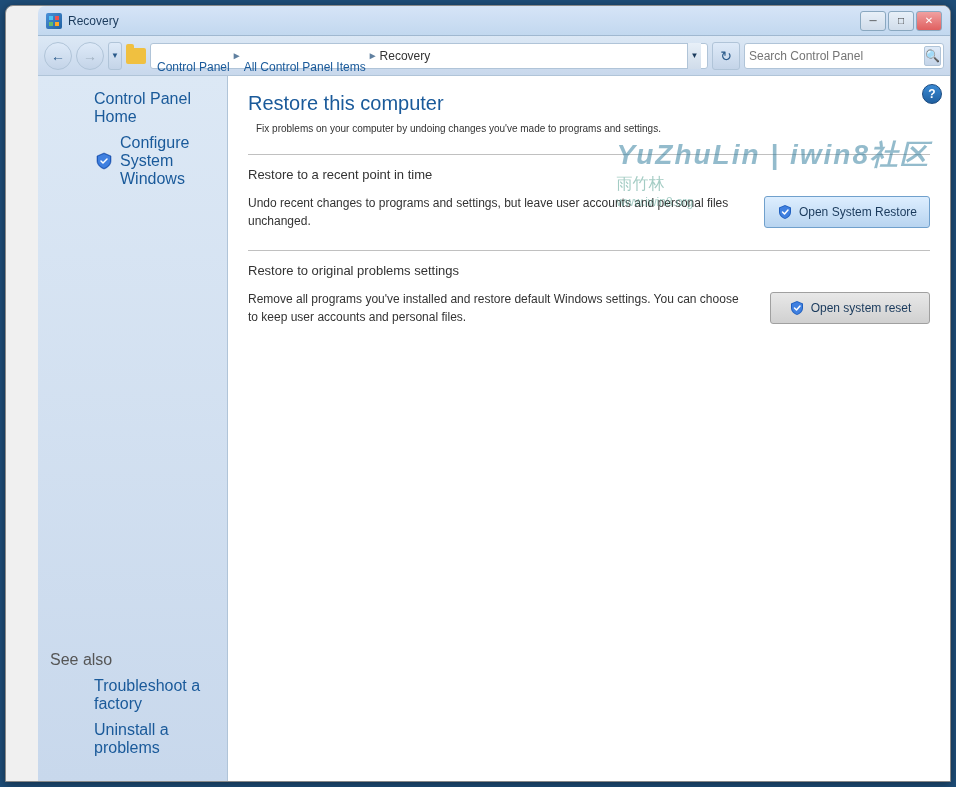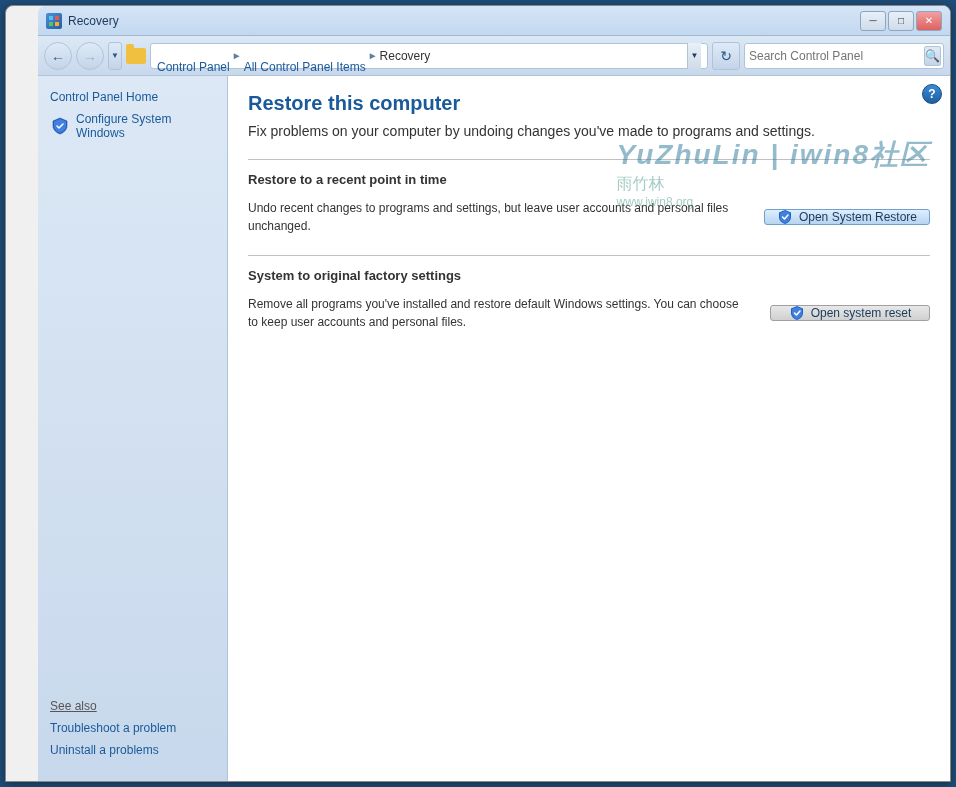--- a/index.html
+++ b/index.html
@@ -232,89 +232,90 @@
       width: 190px;
       background: linear-gradient(to bottom, #dce8f5 0%, #c8d8ec 100%);
       border-right: 1px solid #b0c4d8;
       padding: 10px 0;
       display: flex;
       flex-direction: column;
     }
     .sidebar-link {
       padding: 4px 12px;
       color: #1a5a9a;
-      font-size: 12px;
+      font-size: 16px;
       cursor: pointer;
       text-decoration: none;
       display: flex;
       align-items: center;
       gap: 6px;
+      margin-left: 44px;
     }
     .sidebar-link-icon {
       width: 20px;
       height: 20px;
       flex-shrink: 0;
     }
     .sidebar-bottom {
       margin-top: auto;
       padding: 10px 0;
     }
     .sidebar-see-also {
       padding: 4px 12px;
-      font-size: 12px;
+      font-size: 16px;
       color: #555;
-      text-decoration: underline;
     }
 
     
     .content-panel {
       flex: 1;
       background: white;
       padding: 16px 20px;
       overflow-y: auto;
       position: relative;
     }
 
     .page-title {
       font-size: 20px;
-      font-weight: 700;
+      font-weight: 400;
       color: #1a5a9a;
       margin-bottom: 8px;
     }
     .page-subtitle {
-      font-size: 14px;
+      font-size: 10px;
       color: #333;
       margin-bottom: 20px;
+      margin-left: 8px;
     }
 
     .section {
       margin-bottom: 20px;
       border-top: 1px solid #c0c0c0;
       padding-top: 12px;
     }
     .section-title {
       font-size: 13px;
       color: #333;
       margin-bottom: 12px;
-      font-weight: bold;
+      font-weight: normal;
     }
     .section-row {
       display: flex;
       align-items: center;
       gap: 24px;
     }
     .section-description {
       flex: 1;
       font-size: 12px;
       color: #333;
       line-height: 1.5;
     }
     .section-btn {
       min-width: 160px;
-      height: 16px;
+      height: 32px;
       background: linear-gradient(to bottom, #e8e8e8, #d0d0d0);
       border: 1px solid #a0a0a0;
       border-radius: 3px;
       cursor: pointer;
       display: flex;
       align-items: center;
       justify-content: center;
       gap: 6px;
       font-size: 12px;
       color: #1a3a5c;
@@ -427,21 +428,21 @@
         <svg class="sidebar-link-icon" viewBox="0 0 20 20" xmlns="http://www.w3.org/2000/svg">
           <path d="M10 2 L17 5 L17 10 C17 14 13 17 10 18 C7 17 3 14 3 10 L3 5 Z" fill="#2060c0" stroke="#1040a0" stroke-width="0.5"></path>
           <path d="M10 3 L16 5.5 L16 10 C16 13.5 12.5 16 10 17 C7.5 16 4 13.5 4 10 L4 5.5 Z" fill="#4080e0"></path>
           <path d="M7 10 L9 12 L13 8" stroke="white" stroke-width="1.5" fill="none" stroke-linecap="round" stroke-linejoin="round"></path>
         </svg>
         <span>Configure System Windows</span>
       </a>
 
       <div class="sidebar-bottom">
         <div class="sidebar-see-also">See also</div>
-        <a class="sidebar-link">Troubleshoot a problem</a>
+        <a class="sidebar-link">Troubleshoot a factory</a>
         <a class="sidebar-link">Uninstall a problems</a>
       </div>
     </div>
 
     <div class="content-panel">
 
       <div class="watermark">
         <div class="watermark-text1">YuZhuLin | iwin8社区</div>
         <div class="watermark-text3">雨竹林</div>
         <div class="watermark-text4">www.iwin8.org</div>
@@ -461,21 +462,21 @@
               <path d="M8 1 L14 3.5 L14 8 C14 11.5 11 14 8 15 C5 14 2 11.5 2 8 L2 3.5 Z" fill="#2060c0"></path>
               <path d="M8 2 L13 4 L13 8 C13 11 10.5 13.2 8 14 C5.5 13.2 3 11 3 8 L3 4 Z" fill="#4080e0"></path>
               <path d="M5.5 8 L7.5 10 L11 6" stroke="white" stroke-width="1.5" fill="none" stroke-linecap="round" stroke-linejoin="round"></path>
             </svg>
             <span>Open System Restore</span>
           </button>
         </div>
       </div>
 
       <div class="section">
-        <div class="section-title">System to original factory settings</div>
+        <div class="section-title">Restore to original problems settings</div>
         <div class="section-row">
           <div class="section-description">Remove all programs you've installed and restore default Windows settings. You can choose to keep user accounts and personal files.</div>
           <button class="section-btn">
             <svg class="btn-icon" viewBox="0 0 16 16" xmlns="http://www.w3.org/2000/svg">
               <path d="M8 1 L14 3.5 L14 8 C14 11.5 11 14 8 15 C5 14 2 11.5 2 8 L2 3.5 Z" fill="#2060c0"></path>
               <path d="M8 2 L13 4 L13 8 C13 11 10.5 13.2 8 14 C5.5 13.2 3 11 3 8 L3 4 Z" fill="#4080e0"></path>
               <path d="M5.5 8 L7.5 10 L11 6" stroke="white" stroke-width="1.5" fill="none" stroke-linecap="round" stroke-linejoin="round"></path>
             </svg>
             <span>Open system reset</span>
           </button>

